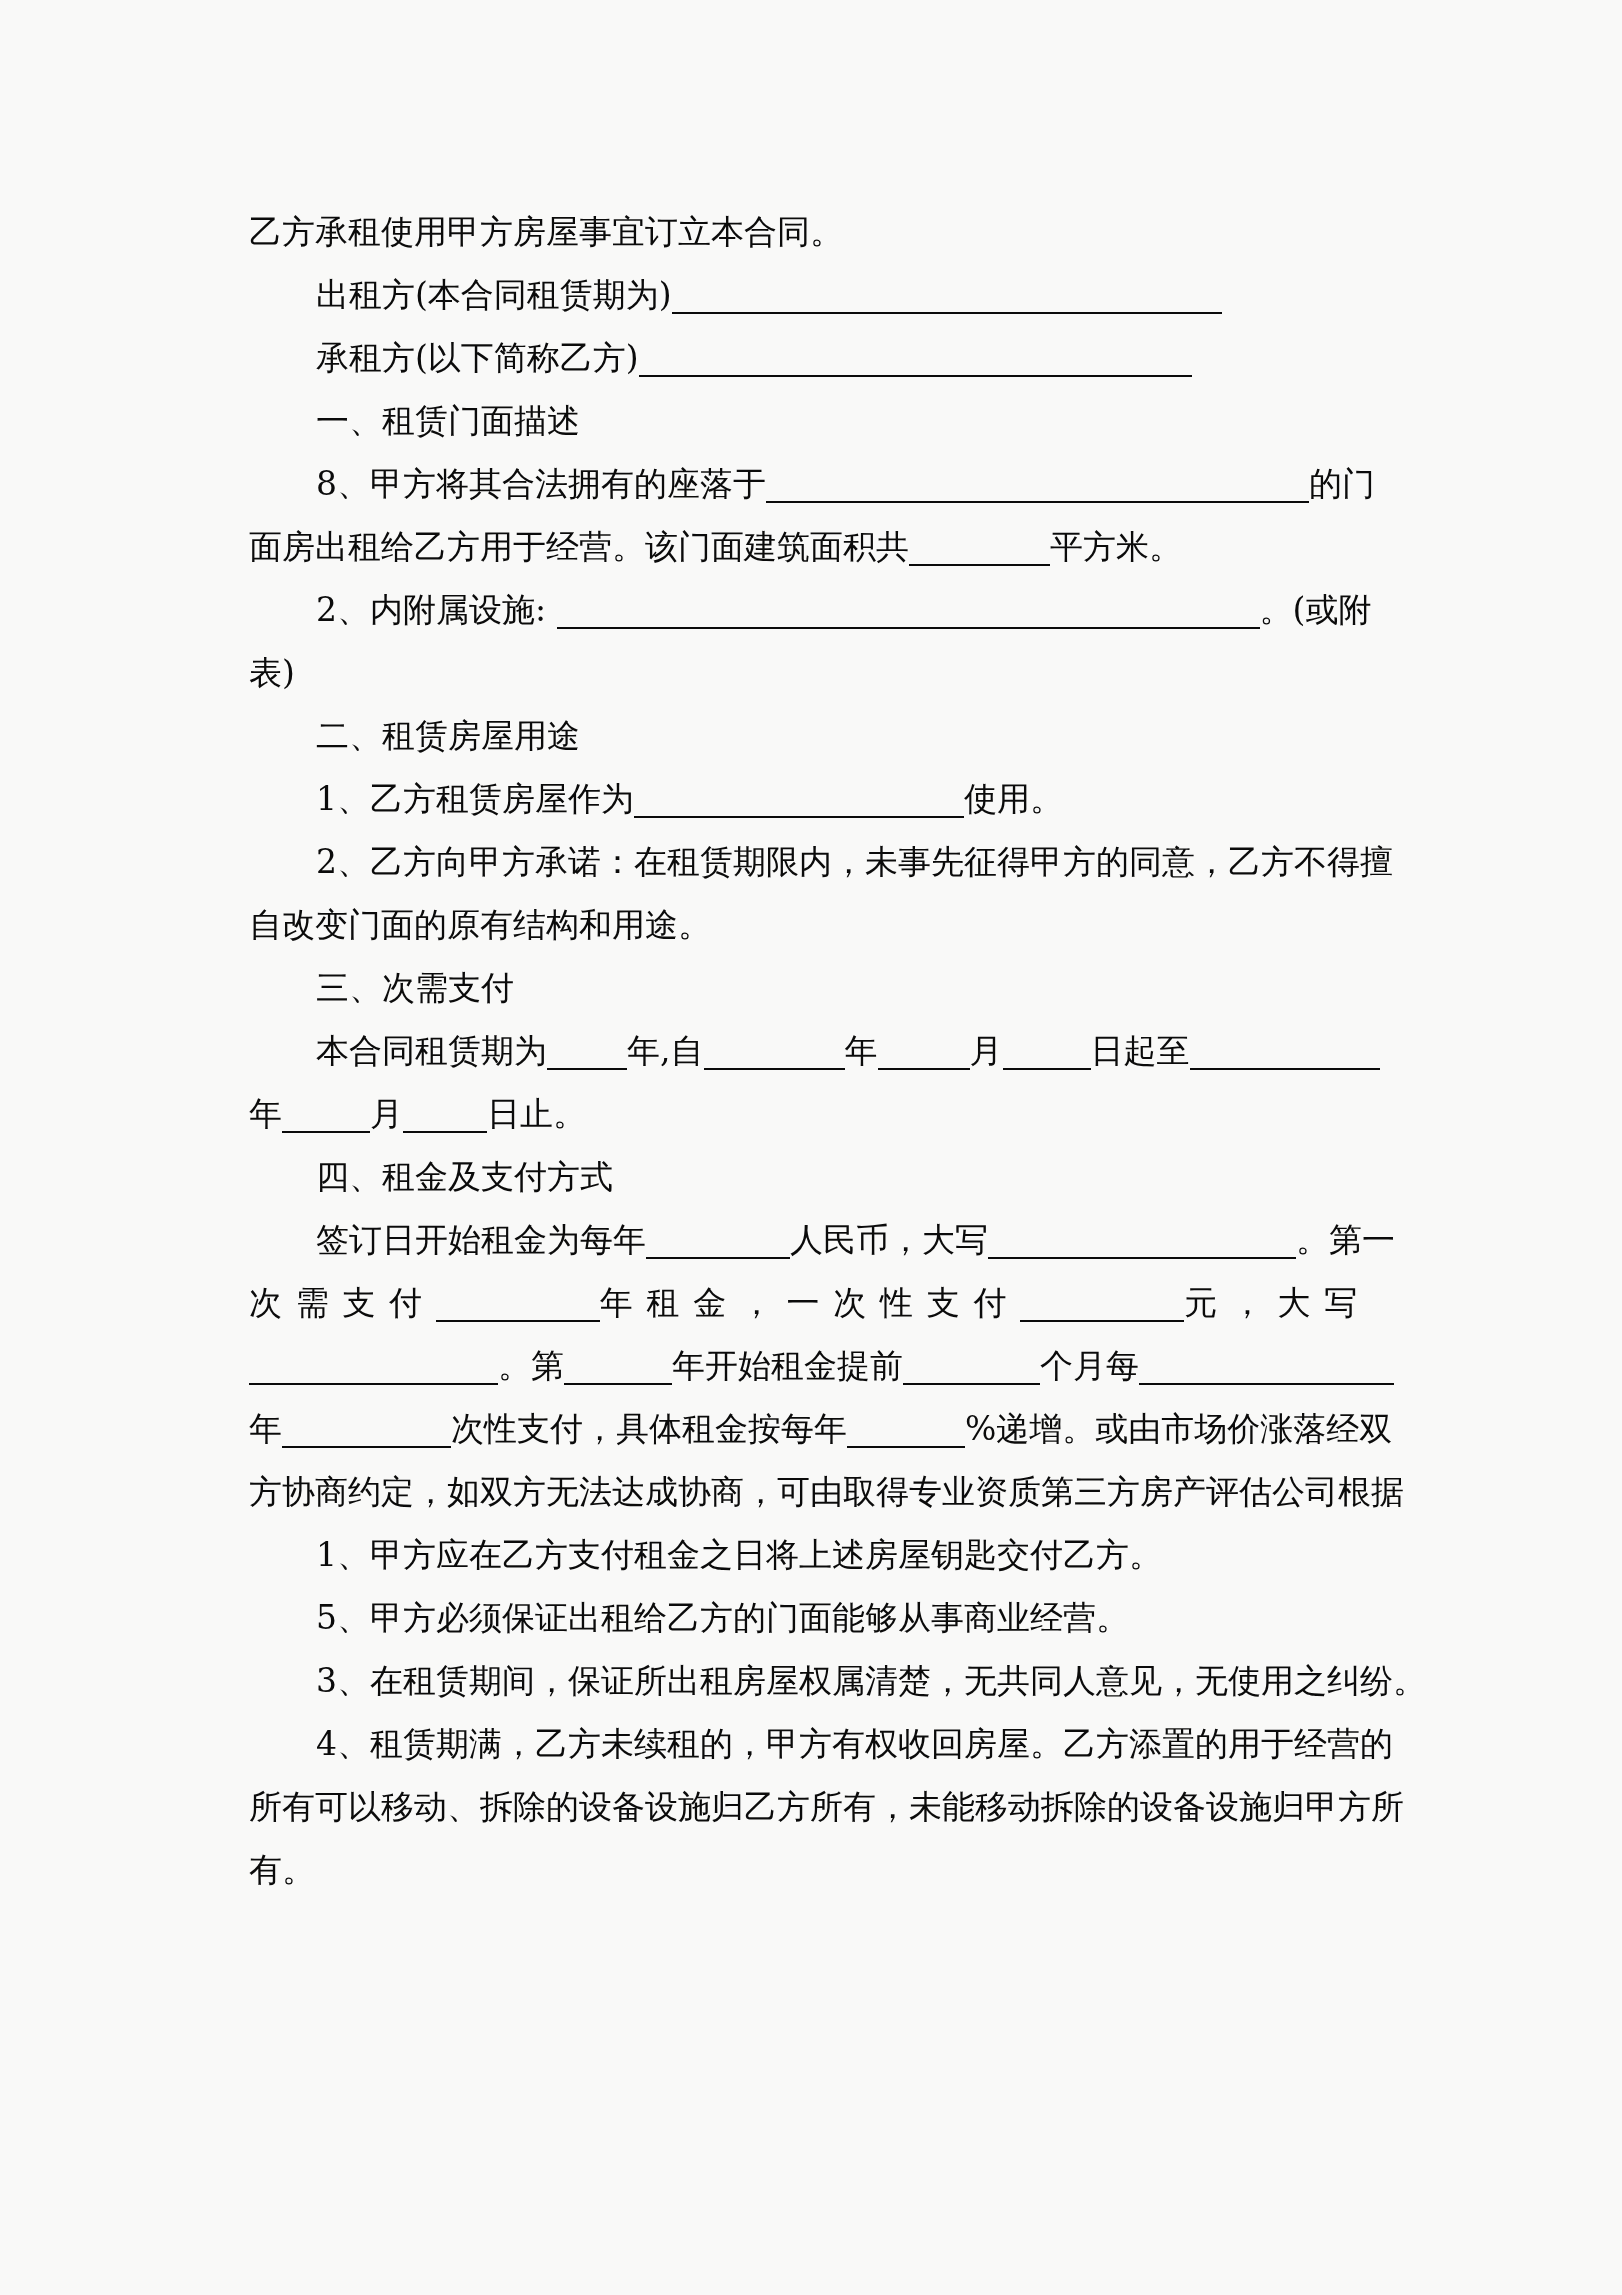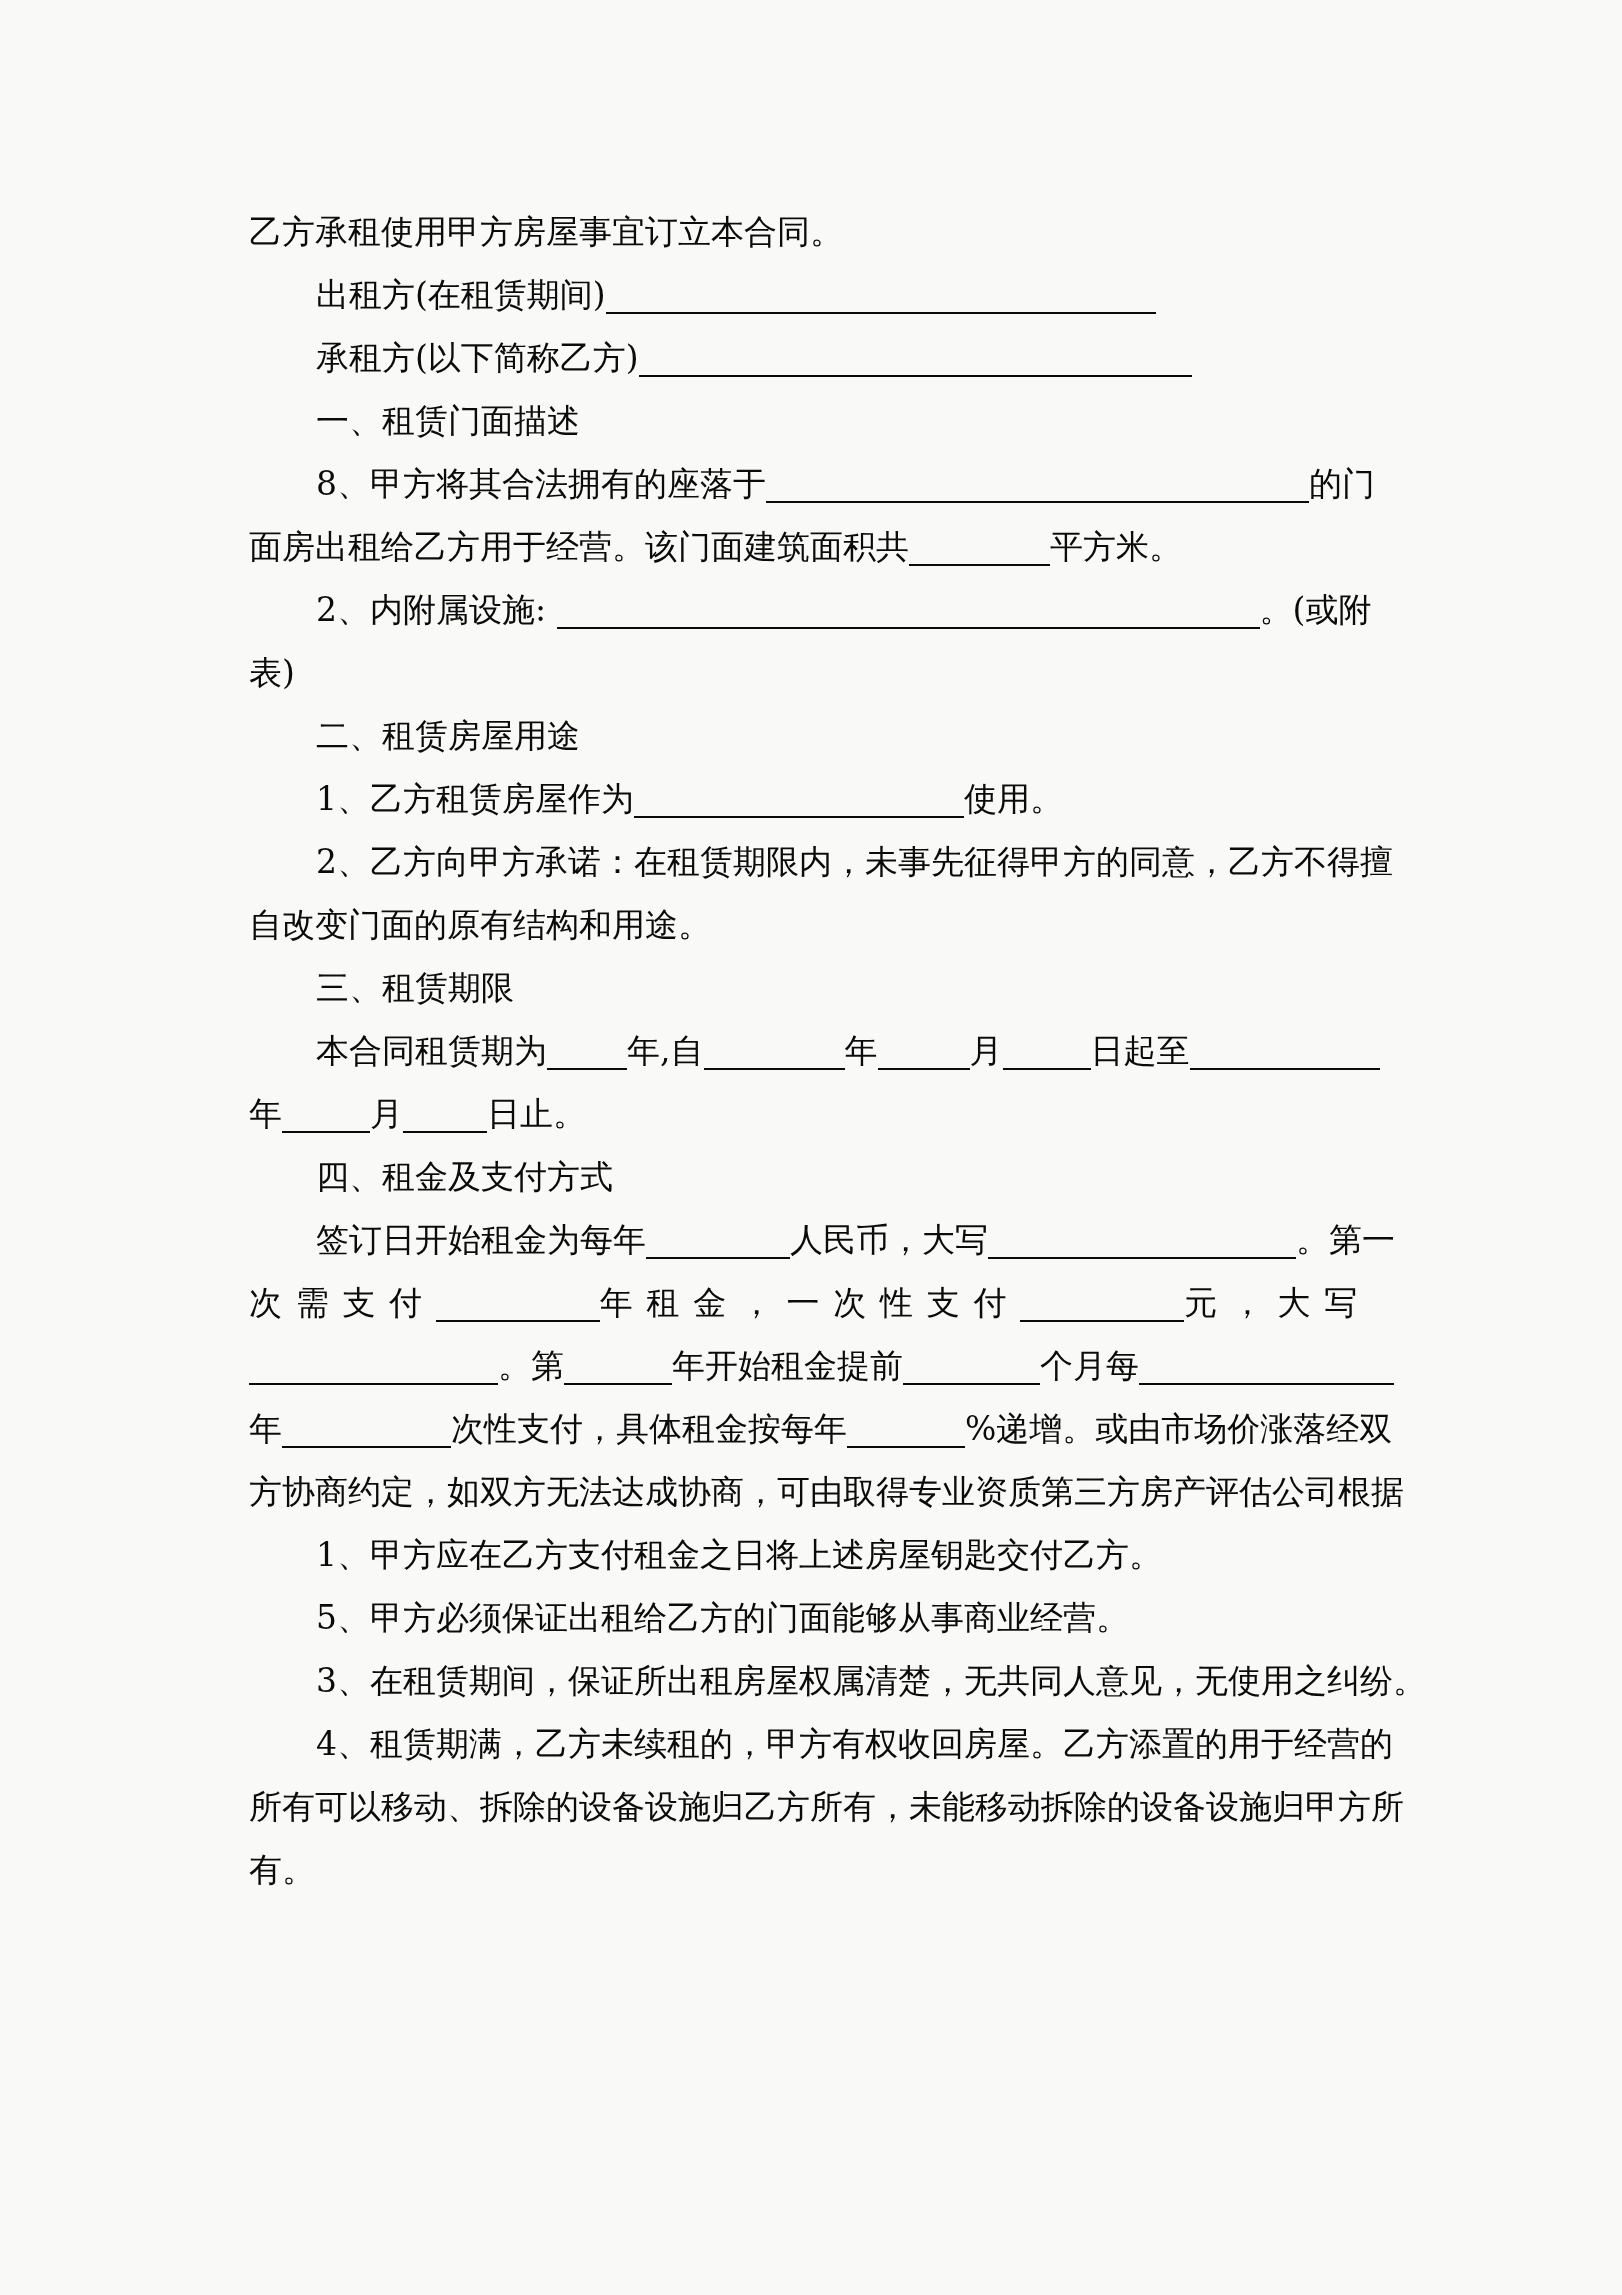--- a/index.html
+++ b/index.html
@@ -45,32 +45,32 @@
     border-bottom: 2.6px solid #0b0b0b;
     margin-bottom: -7.9px;
     letter-spacing: 0;
   }
 </style>
 </head>
 <body style="background: rgb(249, 249, 248);">
 
 <div class="doc" id="doc-root" style="color: rgb(11, 11, 11);">
     <div class="doc-line"><span class="text-run">乙方承租使用甲方房屋事宜订立本合同。</span></div>
-    <div class="doc-line indent"><span class="text-run">出租方(在租赁期间)</span><span class="blank-field" style="width: 550px; border-bottom-color: rgb(11, 11, 11);"></span></div>
+    <div class="doc-line indent"><span class="text-run">出租方(本合同租赁期为)</span><span class="blank-field" style="width: 550px; border-bottom-color: rgb(11, 11, 11);"></span></div>
     <div class="doc-line indent"><span class="text-run">承租方(以下简称乙方)</span><span class="blank-field" style="width: 553px; border-bottom-color: rgb(11, 11, 11);"></span></div>
     <div class="doc-line indent"><span class="text-run">一、租赁门面描述</span></div>
     <div class="doc-line indent"><span class="text-run">8、甲方将其合法拥有的座落于</span><span class="blank-field" style="width: 543px; border-bottom-color: rgb(11, 11, 11);"></span><span class="text-run">的门</span></div>
     <div class="doc-line"><span class="text-run">面房出租给乙方用于经营。该门面建筑面积共</span><span class="blank-field" style="width: 141px; border-bottom-color: rgb(11, 11, 11);"></span><span class="text-run">平方米。</span></div>
     <div class="doc-line indent"><span class="text-run">2、内附属设施: </span><span class="blank-field" style="width: 703px; border-bottom-color: rgb(11, 11, 11);"></span><span class="text-run">。(或附</span></div>
     <div class="doc-line"><span class="text-run">表)</span></div>
     <div class="doc-line indent"><span class="text-run">二、租赁房屋用途</span></div>
     <div class="doc-line indent"><span class="text-run">1、乙方租赁房屋作为</span><span class="blank-field" style="width: 330px; border-bottom-color: rgb(11, 11, 11);"></span><span class="text-run">使用。</span></div>
     <div class="doc-line indent"><span class="text-run">2、乙方向甲方承诺：在租赁期限内，未事先征得甲方的同意，乙方不得擅</span></div>
     <div class="doc-line"><span class="text-run">自改变门面的原有结构和用途。</span></div>
-    <div class="doc-line indent"><span class="text-run">三、租赁期限</span></div>
+    <div class="doc-line indent"><span class="text-run">三、次需支付</span></div>
     <div class="doc-line indent"><span class="text-run">本合同租赁期为</span><span class="blank-field" style="width: 80px; border-bottom-color: rgb(11, 11, 11);"></span><span class="text-run">年,自</span><span class="blank-field" style="width: 141px; border-bottom-color: rgb(11, 11, 11);"></span><span class="text-run">年</span><span class="blank-field" style="width: 92px; border-bottom-color: rgb(11, 11, 11);"></span><span class="text-run">月</span><span class="blank-field" style="width: 88px; border-bottom-color: rgb(11, 11, 11);"></span><span class="text-run">日起至</span><span class="blank-field" style="width: 190px; border-bottom-color: rgb(11, 11, 11);"></span></div>
     <div class="doc-line"><span class="text-run">年</span><span class="blank-field" style="width: 88px; border-bottom-color: rgb(11, 11, 11);"></span><span class="text-run">月</span><span class="blank-field" style="width: 84px; border-bottom-color: rgb(11, 11, 11);"></span><span class="text-run">日止。</span></div>
     <div class="doc-line indent"><span class="text-run">四、租金及支付方式</span></div>
     <div class="doc-line indent"><span class="text-run">签订日开始租金为每年</span><span class="blank-field" style="width: 144px; border-bottom-color: rgb(11, 11, 11);"></span><span class="text-run">人民币，大写</span><span class="blank-field" style="width: 308px; border-bottom-color: rgb(11, 11, 11);"></span><span class="text-run">。第一</span></div>
     <div class="doc-line spread"><span class="text-run">次需支付</span><span class="blank-field" style="width: 164px; border-bottom-color: rgb(11, 11, 11);"></span><span class="text-run">年租金，一次性支付</span><span class="blank-field" style="width: 164px; border-bottom-color: rgb(11, 11, 11);"></span><span class="text-run">元，大写</span></div>
     <div class="doc-line"><span class="blank-field" style="width: 249px; border-bottom-color: rgb(11, 11, 11);"></span><span class="text-run">。第</span><span class="blank-field" style="width: 108px; border-bottom-color: rgb(11, 11, 11);"></span><span class="text-run">年开始租金提前</span><span class="blank-field" style="width: 137px; border-bottom-color: rgb(11, 11, 11);"></span><span class="text-run">个月每</span><span class="blank-field" style="width: 255px; border-bottom-color: rgb(11, 11, 11);"></span></div>
     <div class="doc-line"><span class="text-run">年</span><span class="blank-field" style="width: 169px; border-bottom-color: rgb(11, 11, 11);"></span><span class="text-run">次性支付，具体租金按每年</span><span class="blank-field" style="width: 118px; border-bottom-color: rgb(11, 11, 11);"></span><span class="text-run">%递增。或由市场价涨落经双</span></div>
     <div class="doc-line"><span class="text-run">方协商约定，如双方无法达成协商，可由取得专业资质第三方房产评估公司根据</span></div>
     <div class="doc-line indent"><span class="text-run">1、甲方应在乙方支付租金之日将上述房屋钥匙交付乙方。</span></div>
     <div class="doc-line indent"><span class="text-run">5、甲方必须保证出租给乙方的门面能够从事商业经营。</span></div>

